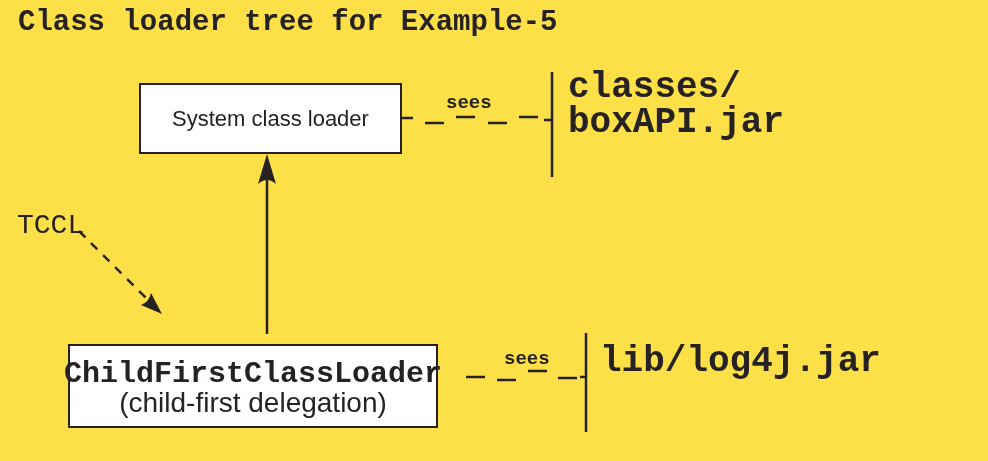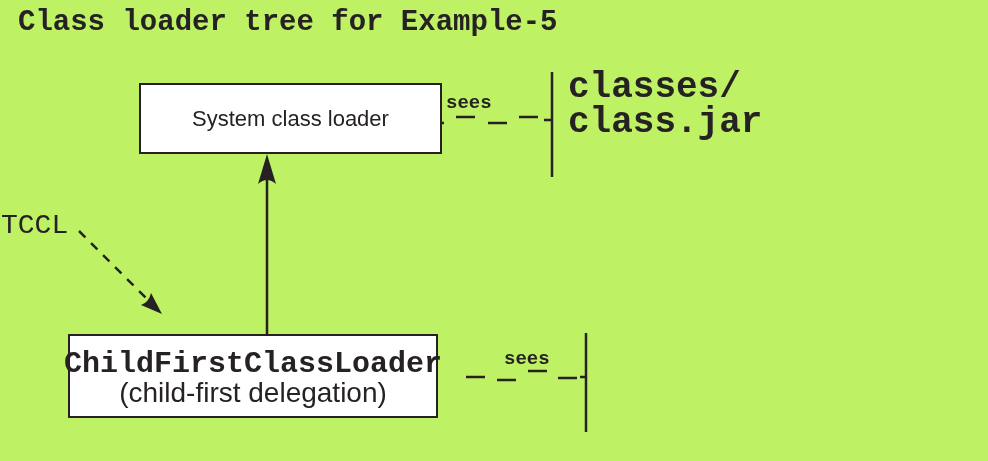--- a/index.html
+++ b/index.html
@@ -4,21 +4,21 @@
 <style>
   html, body {
     margin: 0;
     padding: 0;
     background: #ffffff;
   }
   .canvas {
     position: relative;
     width: 988px;
     height: 461px;
-    background: #bef264;
+    background: #fde047;
     overflow: hidden;
     color: #262223;
   }
   .abs { position: absolute; }
 
   .title {
     left: 18px;
     top: 8px;
     font-family: "Liberation Mono", monospace;
     font-weight: bold;
@@ -41,27 +41,27 @@
     background: #ffffff;
     display: flex;
     flex-direction: column;
     align-items: center;
     justify-content: center;
     text-align: center;
   }
   .box-system {
     left: 139px;
     top: 83px;
-    width: 303px;
+    width: 263px;
     height: 71px;
     border: 2px solid #262223;
   }
   .box-child {
     left: 68px;
-    top: 334px;
+    top: 344px;
     width: 370px;
     height: 84px;
     border: 2.5px solid #262223;
   }
   .box-label-sans {
     font-family: "Liberation Sans", sans-serif;
     font-size: 22px;
     line-height: 26px;
     white-space: nowrap;
   }
@@ -83,21 +83,21 @@
     font-family: "Liberation Mono", monospace;
     font-weight: bold;
     font-size: 19px;
     line-height: 19px;
     white-space: nowrap;
   }
   .sees-top { left: 446px; top: 94px; }
   .sees-bottom { left: 504px; top: 350px; }
 
   .tccl-label {
-    left: 1px;
+    left: 17px;
     top: 212px;
     font-family: "Liberation Mono", monospace;
     font-size: 28px;
     line-height: 28px;
     white-space: nowrap;
   }
 
   .path-list {
     font-family: "Liberation Mono", monospace;
     font-size: 36px;
@@ -149,19 +149,20 @@
     <div class="box-sublabel">(child-first delegation)</div>
   </div>
 
   <div class="abs sees-label sees-top">sees</div>
   <div class="abs sees-label sees-bottom">sees</div>
 
   <div class="abs tccl-label">TCCL</div>
 
   <div class="abs path-list list-top">
     <div>classes/</div>
-    <div>class.jar</div>
+    <div>boxAPI.jar</div>
   </div>
 
   <div class="abs path-list list-bottom">
+    <div>lib/log4j.jar</div>
   </div>
 
 </div>
 
 </body></html>

